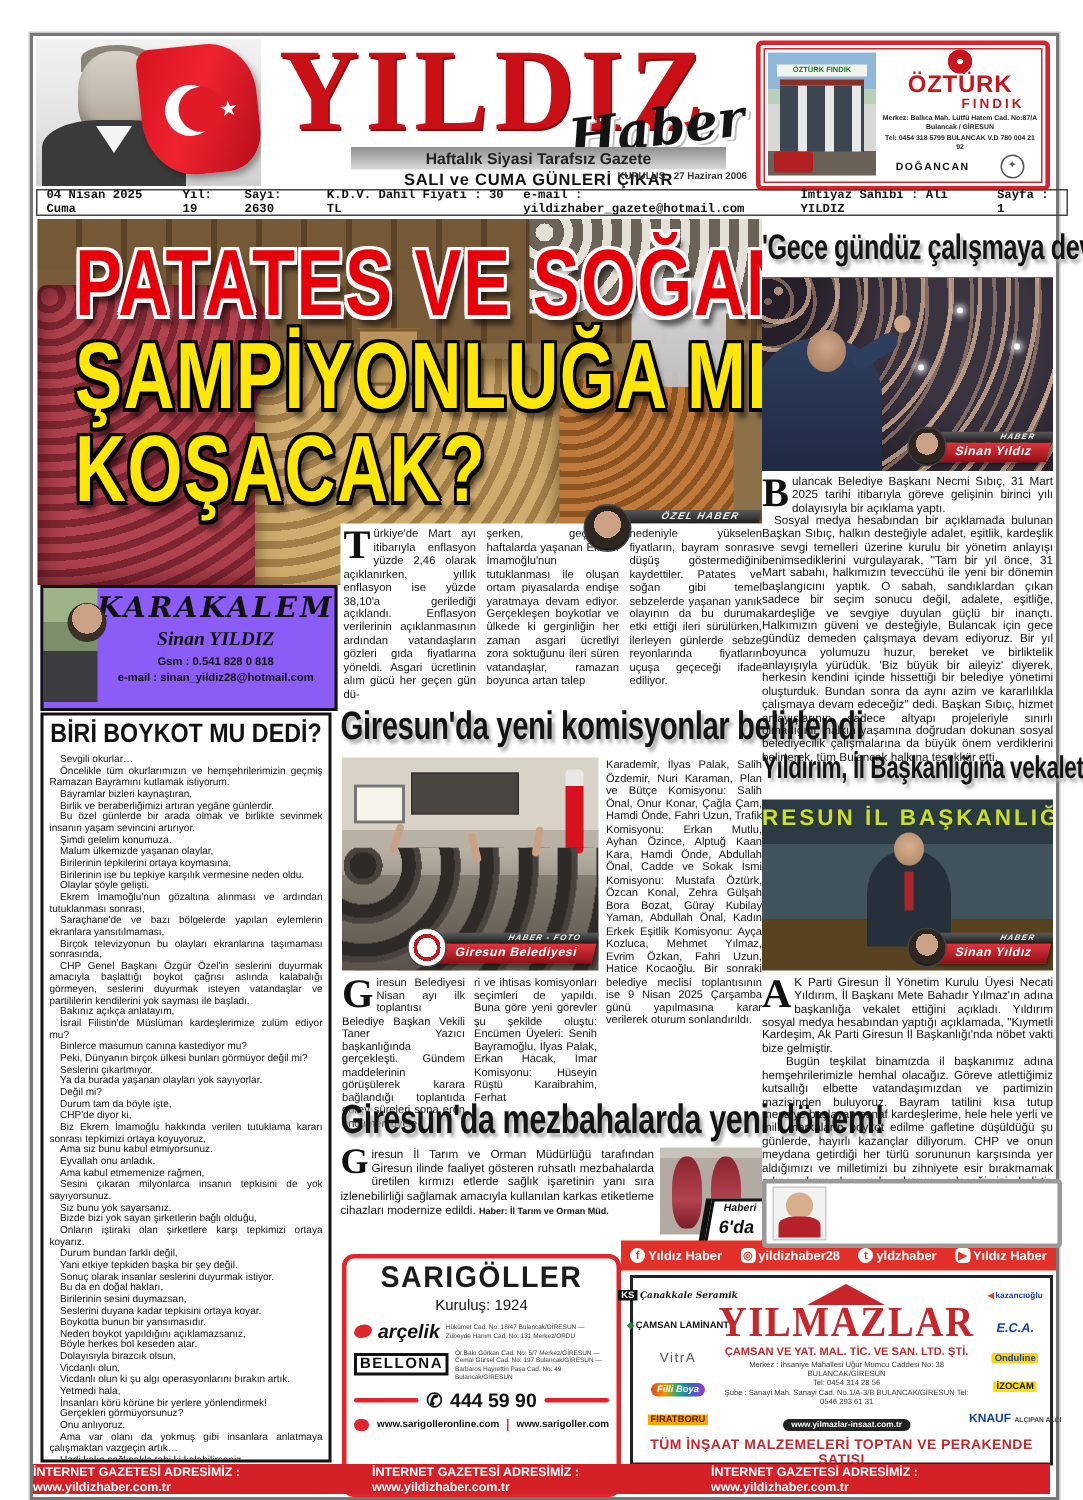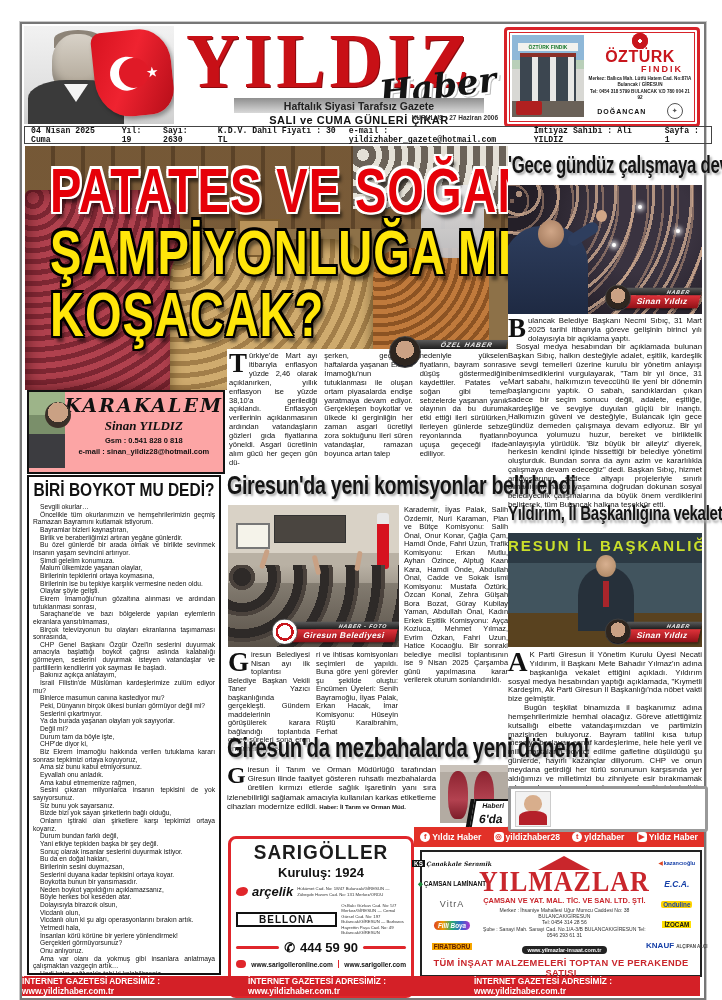--- a/index.html
+++ b/index.html
@@ -54,21 +54,21 @@
   
   .ribbon{position:absolute;height:30px;display:flex;align-items:center;}
   .rb-avatar{width:30px;height:30px;border-radius:50%;background:radial-gradient(circle at 50% 42%,#caa184 0 9px,#2e2620 9px 16px,#1b1b22 16px);border:1px solid #444;z-index:2;}
   .rb-body{margin-left:-8px;transform:skewX(-14deg);box-shadow:2px 2px 3px rgba(0,0,0,.4);}
   .rb-tag{background:linear-gradient(180deg,#5a5a5a,#1e1e1e);color:#eee;font-style:italic;font-size:6.5px;font-weight:bold;padding:1px 14px 1px 16px;text-align:right;letter-spacing:1px;}
   .rb-name{background:linear-gradient(180deg,#e0333b,#8f1016);color:#fff;font-weight:bold;font-size:10px;padding:2px 14px 3px 16px;text-align:center;letter-spacing:.5px;}
   .lead-text{left:205px;top:325px;width:281px;height:135px;background:#fff;display:flex;gap:7px;padding:3px 0 0 2px;box-sizing:border-box;}
   .col{flex:1;font-size:7.5px;line-height:8.9px;text-align:justify;}
   .dropcap{float:left;font-family:"Liberation Serif",serif;font-weight:bold;font-size:27px;line-height:23px;margin:0 2px 0 0;}
   
-  .kk{left:5px;top:366px;width:194px;height:80px;border:2px solid #111;display:flex;background:#fca5a5;}
+  .kk{left:5px;top:366px;width:194px;height:80px;border:2px solid #111;display:flex;background:#8b5cf6;}
   .kk-photo{width:58px;height:76px;background:linear-gradient(180deg,#9db489 0 30%,#7a8f6a 30% 55%,#3c3c40 55% 100%);position:relative;}
   .kk-photo:after{content:"";position:absolute;left:16px;top:10px;width:26px;height:26px;border-radius:50%;background:radial-gradient(circle at 50% 40%,#caa184 0 10px,#3a3028 10px);}
   .kk-right{flex:1;text-align:center;padding-top:2px;}
   .kk-title{font-family:"DejaVu Serif",serif;font-style:italic;font-weight:bold;font-size:19px;letter-spacing:2px;color:#111;}
   .kk-author{font-family:"Liberation Serif",serif;font-weight:bold;font-style:italic;font-size:13px;margin-top:2px;}
   .kk-line{font-size:7.5px;font-weight:bold;margin-top:2px;}
   .boykot{left:5px;top:451px;width:194px;height:500px;border:2px solid #111;background:#fff;padding:3px 4px;box-sizing:border-box;overflow:hidden;}
   .bk-title{font-weight:bold;font-size:15.5px;text-align:center;transform:scaleY(1.15);margin:1px 0 4px;}
   .bk-body p{margin:0;text-indent:7px;font-size:6.7px;line-height:7.65px;text-align:justify;}
   
@@ -88,25 +88,25 @@
   .mez-credit{font-size:6px;font-weight:bold;}
   .meat{width:68px;height:58px;background:linear-gradient(180deg,#c9c2ba 0 12%,#b3aba2 12% 100%);position:relative;overflow:hidden;flex:none;}
   .meat:before,.meat:after{content:"";position:absolute;top:6px;width:20px;height:48px;border-radius:45% 45% 40% 40%;background:linear-gradient(180deg,#8c2330,#b34250 60%,#7c1c28);}
   .meat:before{left:8px;} .meat:after{left:34px;}
   .pageref{position:absolute;right:-4px;bottom:4px;background:#fff;border:2px solid #111;transform:skewX(-10deg);padding:1px 6px;text-align:center;box-shadow:-4px 0 0 #111;}
   .pageref b{display:block;font-size:7px;line-height:7px;}
   .pageref span{font-size:12px;font-weight:bold;line-height:11px;}
   
   .sari{left:206px;top:812px;width:186px;height:162px;border:3px solid #e0262b;border-radius:8px;background:#fff;padding:3px 5px;box-sizing:border-box;text-align:center;}
   .sari-name{font-weight:bold;font-size:19px;letter-spacing:1px;color:#1c1c1c;transform:scaleY(1.05);}
-  .sari-found{font-size:13px;font-weight:bold;margin-top:1px;}
+  .sari-found{font-size:10px;font-weight:normal;margin-top:1px;}
   .sari-row{display:flex;align-items:center;margin-top:4px;gap:4px;}
   .arcelik{font-style:italic;font-weight:bold;font-size:13px;flex:none;}
   .arc-dot{width:12px;height:9px;background:#e0262b;border-radius:60% 40% 60% 40%;flex:none;}
-  .bellona{border:2px solid #111;font-weight:bold;font-size:10px;letter-spacing:1px;padding:0 21px;flex:none;}
+  .bellona{border:2px solid #111;font-weight:bold;font-size:10px;letter-spacing:1px;padding:0 2px;flex:none;}
   .sari-addr{font-size:4.3px;text-align:left;color:#333;line-height:5.4px;flex:1;}
   .sari-tel{display:flex;align-items:center;justify-content:center;gap:5px;margin-top:5px;font-weight:bold;font-size:13px;}
   .tel-line{height:3px;background:#e0262b;flex:1;border-radius:2px;}
   .sari-web{display:flex;align-items:center;justify-content:center;gap:5px;font-size:6.6px;font-weight:bold;margin-top:5px;}
   .sari-web i{width:14px;height:8px;background:#e0262b;border-radius:4px;}
   .sari-web u{text-decoration:none;}
   .sep{width:2px;height:8px;background:#e0262b;}
   
   .social{left:392px;top:803px;width:290px;height:20px;background:#e23128;color:#fff;display:flex;align-items:center;justify-content:space-around;font-size:8.6px;font-weight:bold;}
   .soc-item{display:flex;align-items:center;gap:2px;}

